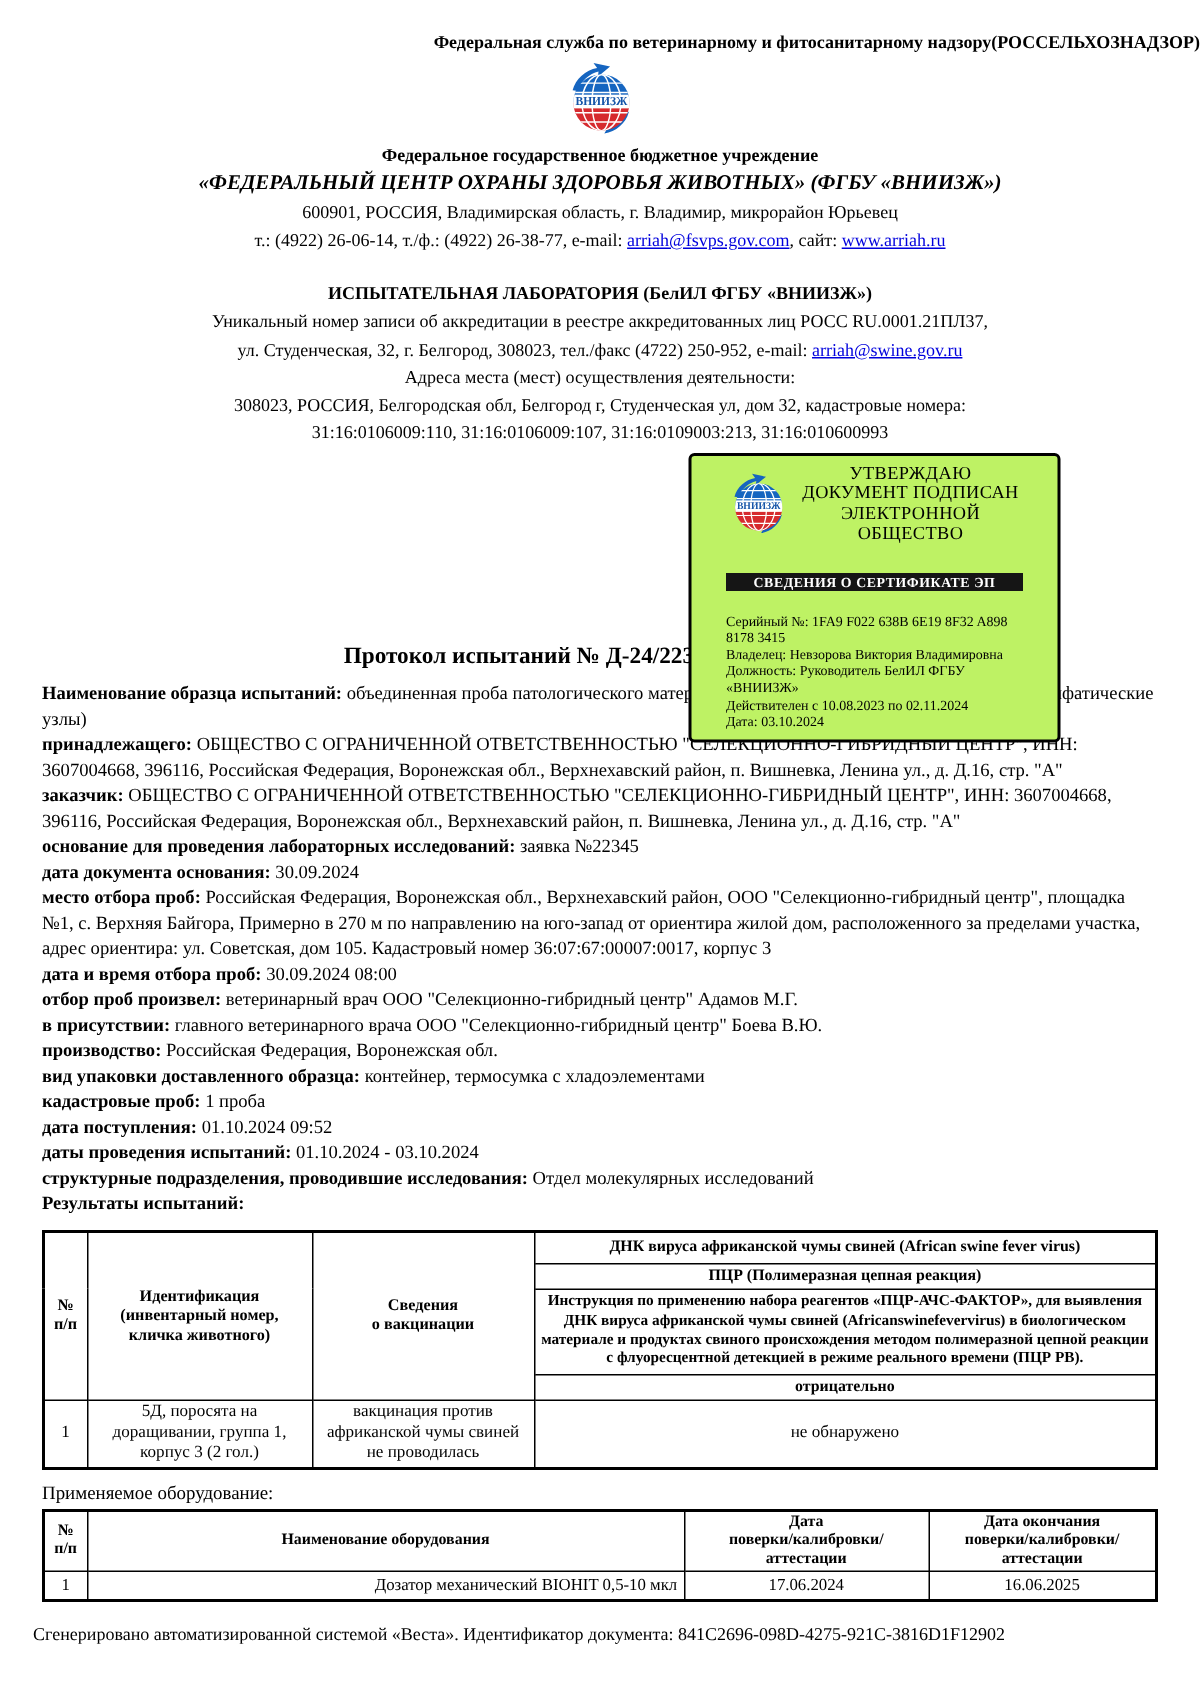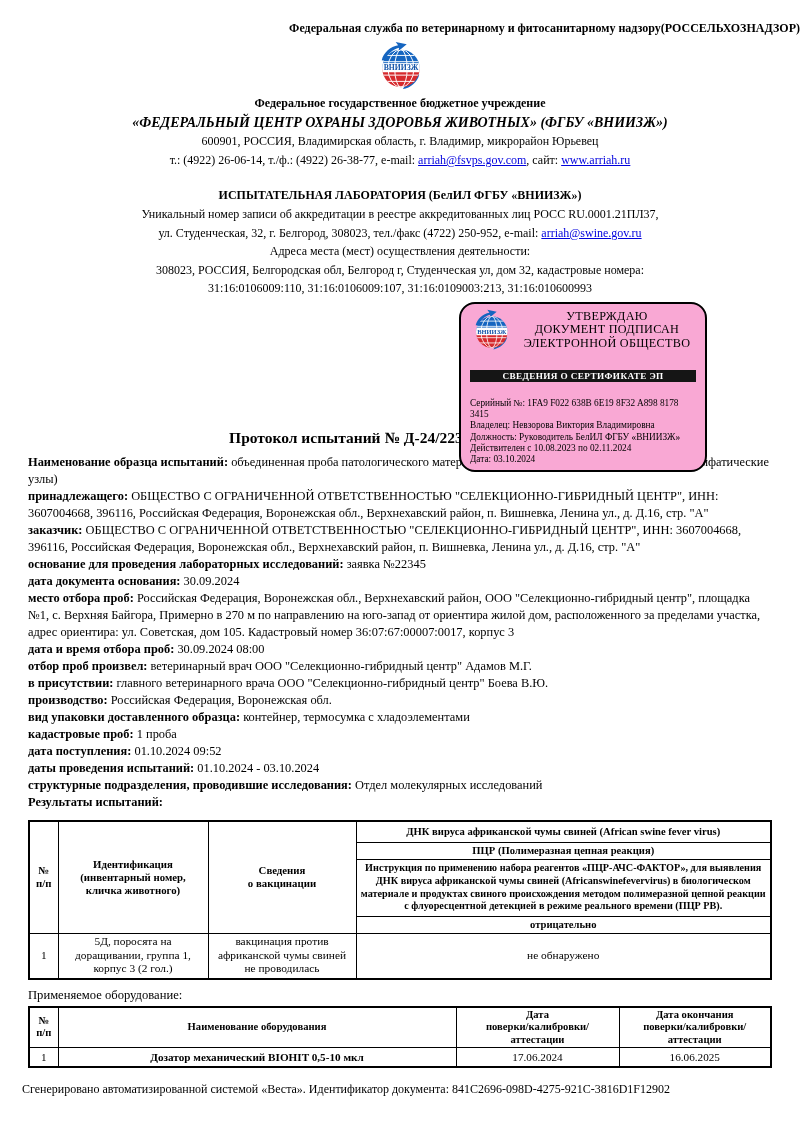--- a/index.html
+++ b/index.html
@@ -14,21 +14,21 @@
   .agency { padding-top:21px; font-size:12px; line-height:15px; font-weight:bold; text-align:right; }
   .logo-main { display:block; margin:5px auto 3px; width:50px; height:50px; }
   .hline { text-align:center; font-size:12px; line-height:19px; }
   .org-type, .org-name { font-weight:bold; }
   .org-name { font-size:14px;font-style:italic; }
   .lab-title { margin-top:16px; font-weight:bold; }
   .lab-line { line-height:18.5px; }
 
   .stamp {
     position:absolute; left:459px; top:302px; width:248px; box-sizing:border-box;
-    border:2px solid #000; border-radius:16px; padding:5px 9px 5px; background:#f9a8d4;
+    border:2px solid #000; border-radius:4px; padding:5px 23px 5px; background:#bef264;
   }
   .stamp-top { display:flex; align-items:center; gap:6px; }
   .stamp-logo { width:42px; height:42px; flex:0 0 auto; }
   .stamp-head { flex:1; text-align:center; font-size:12.2px; line-height:13.4px; letter-spacing:.3px; }
   .stamp-bar { background:#151515; color:#fff; text-align:center; font-size:9.2px; font-weight:bold; letter-spacing:.4px; margin-top:19px; padding:1px 0; }
   .stamp-details { margin-top:16px; font-size:9.3px; line-height:11.2px; }
 
   .doc-title { margin:131px 0 0; font-size:15.5px; line-height:18px; font-weight:bold; text-align:center; }
 
   .body { margin:7px 28px 0; font-size:12.4px; line-height:17px; }
@@ -42,21 +42,21 @@
   .method-type { font-weight:bold; font-size:10.6px; height:14px; }
   .method-instr { font-weight:bold; font-size:10.2px; line-height:12.6px; height:54px; }
   .method-norm { font-weight:bold; font-size:10.6px; height:14px; }
   .rowcell { font-size:11.4px; line-height:13.4px; height:42px; }
 
   .equip-title { margin:8px 0 0 28px; font-size:12.6px; }
   .equip { width:744px; margin:3px auto 0; border:2px solid #000; }
   .equip td { border:1px solid #000; padding:1px 4px; vertical-align:middle; }
   .equip .h { font-weight:bold; font-size:10.6px; line-height:12.5px; text-align:center; height:26px; }
   .equip .d { font-size:11.2px; height:16px; text-align:center; }
-  .equip .d-name { text-align:center;font-weight:bold; }
+  .equip .d-name { text-align:right; }
 
   .footer { margin:13px 0 0 22px; font-size:12px; line-height:17px; }
 </style>
 </head>
 <body>
 
 <div class="page">
 
   <div class="agency">Федеральная служба по ветеринарному и фитосанитарному надзору(РОССЕЛЬХОЗНАДЗОР)</div>
 

